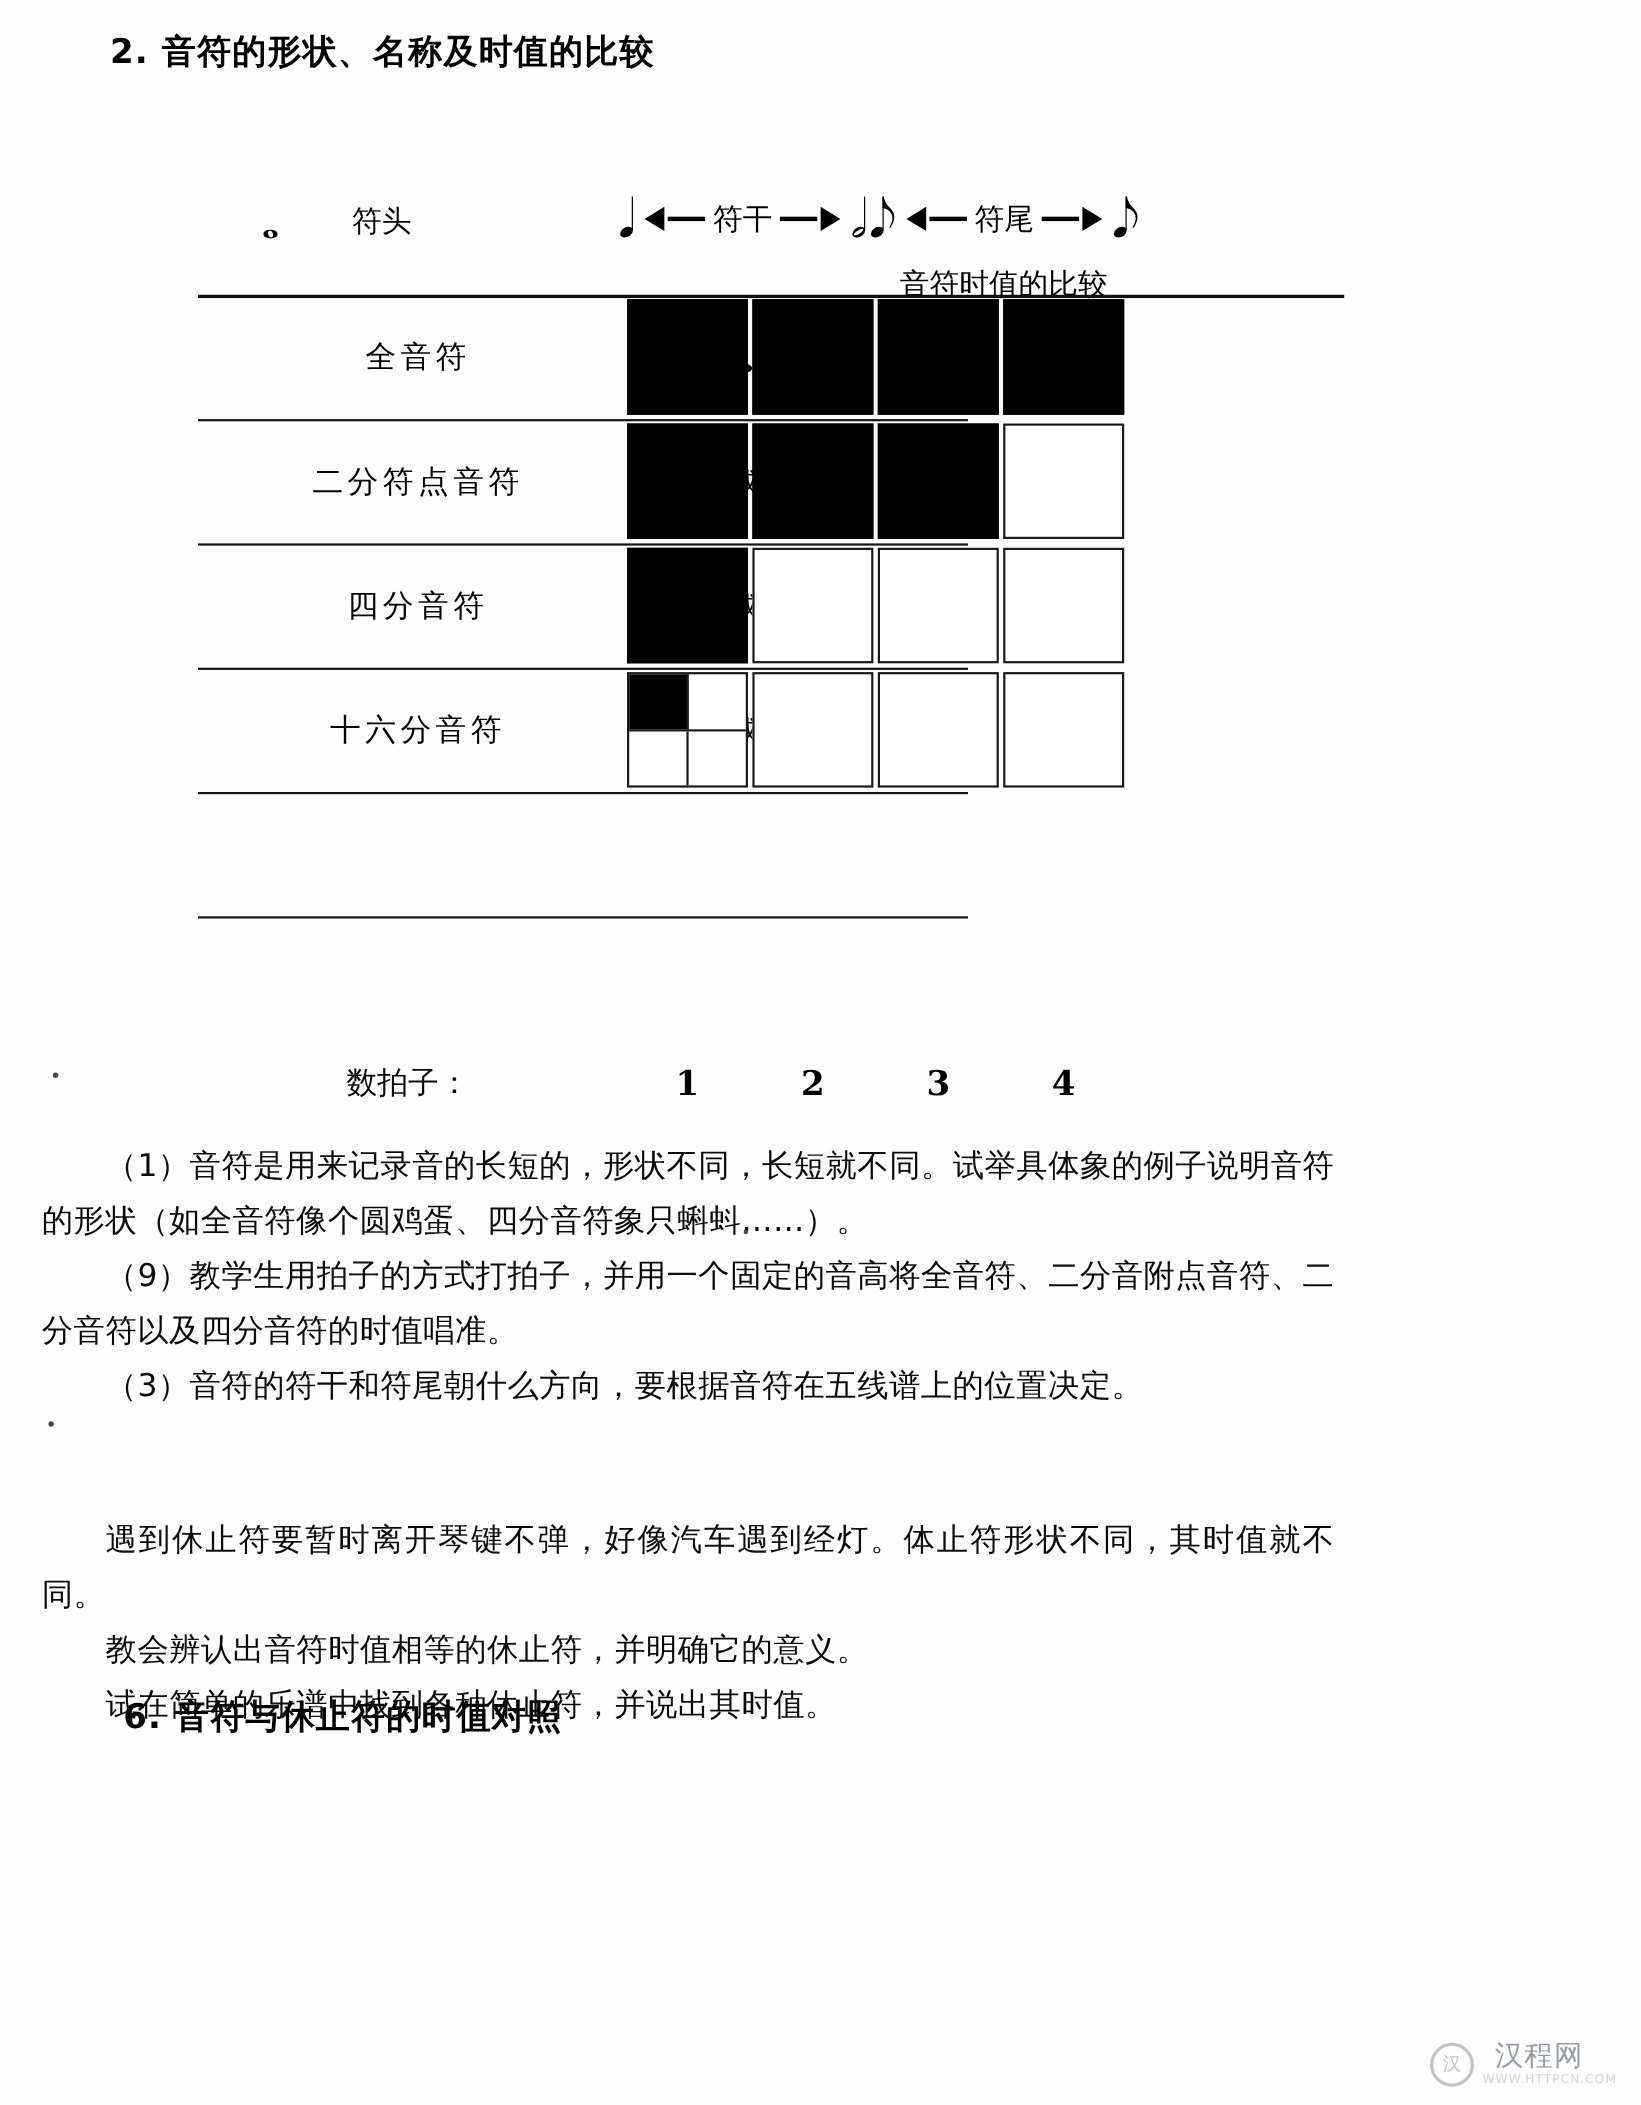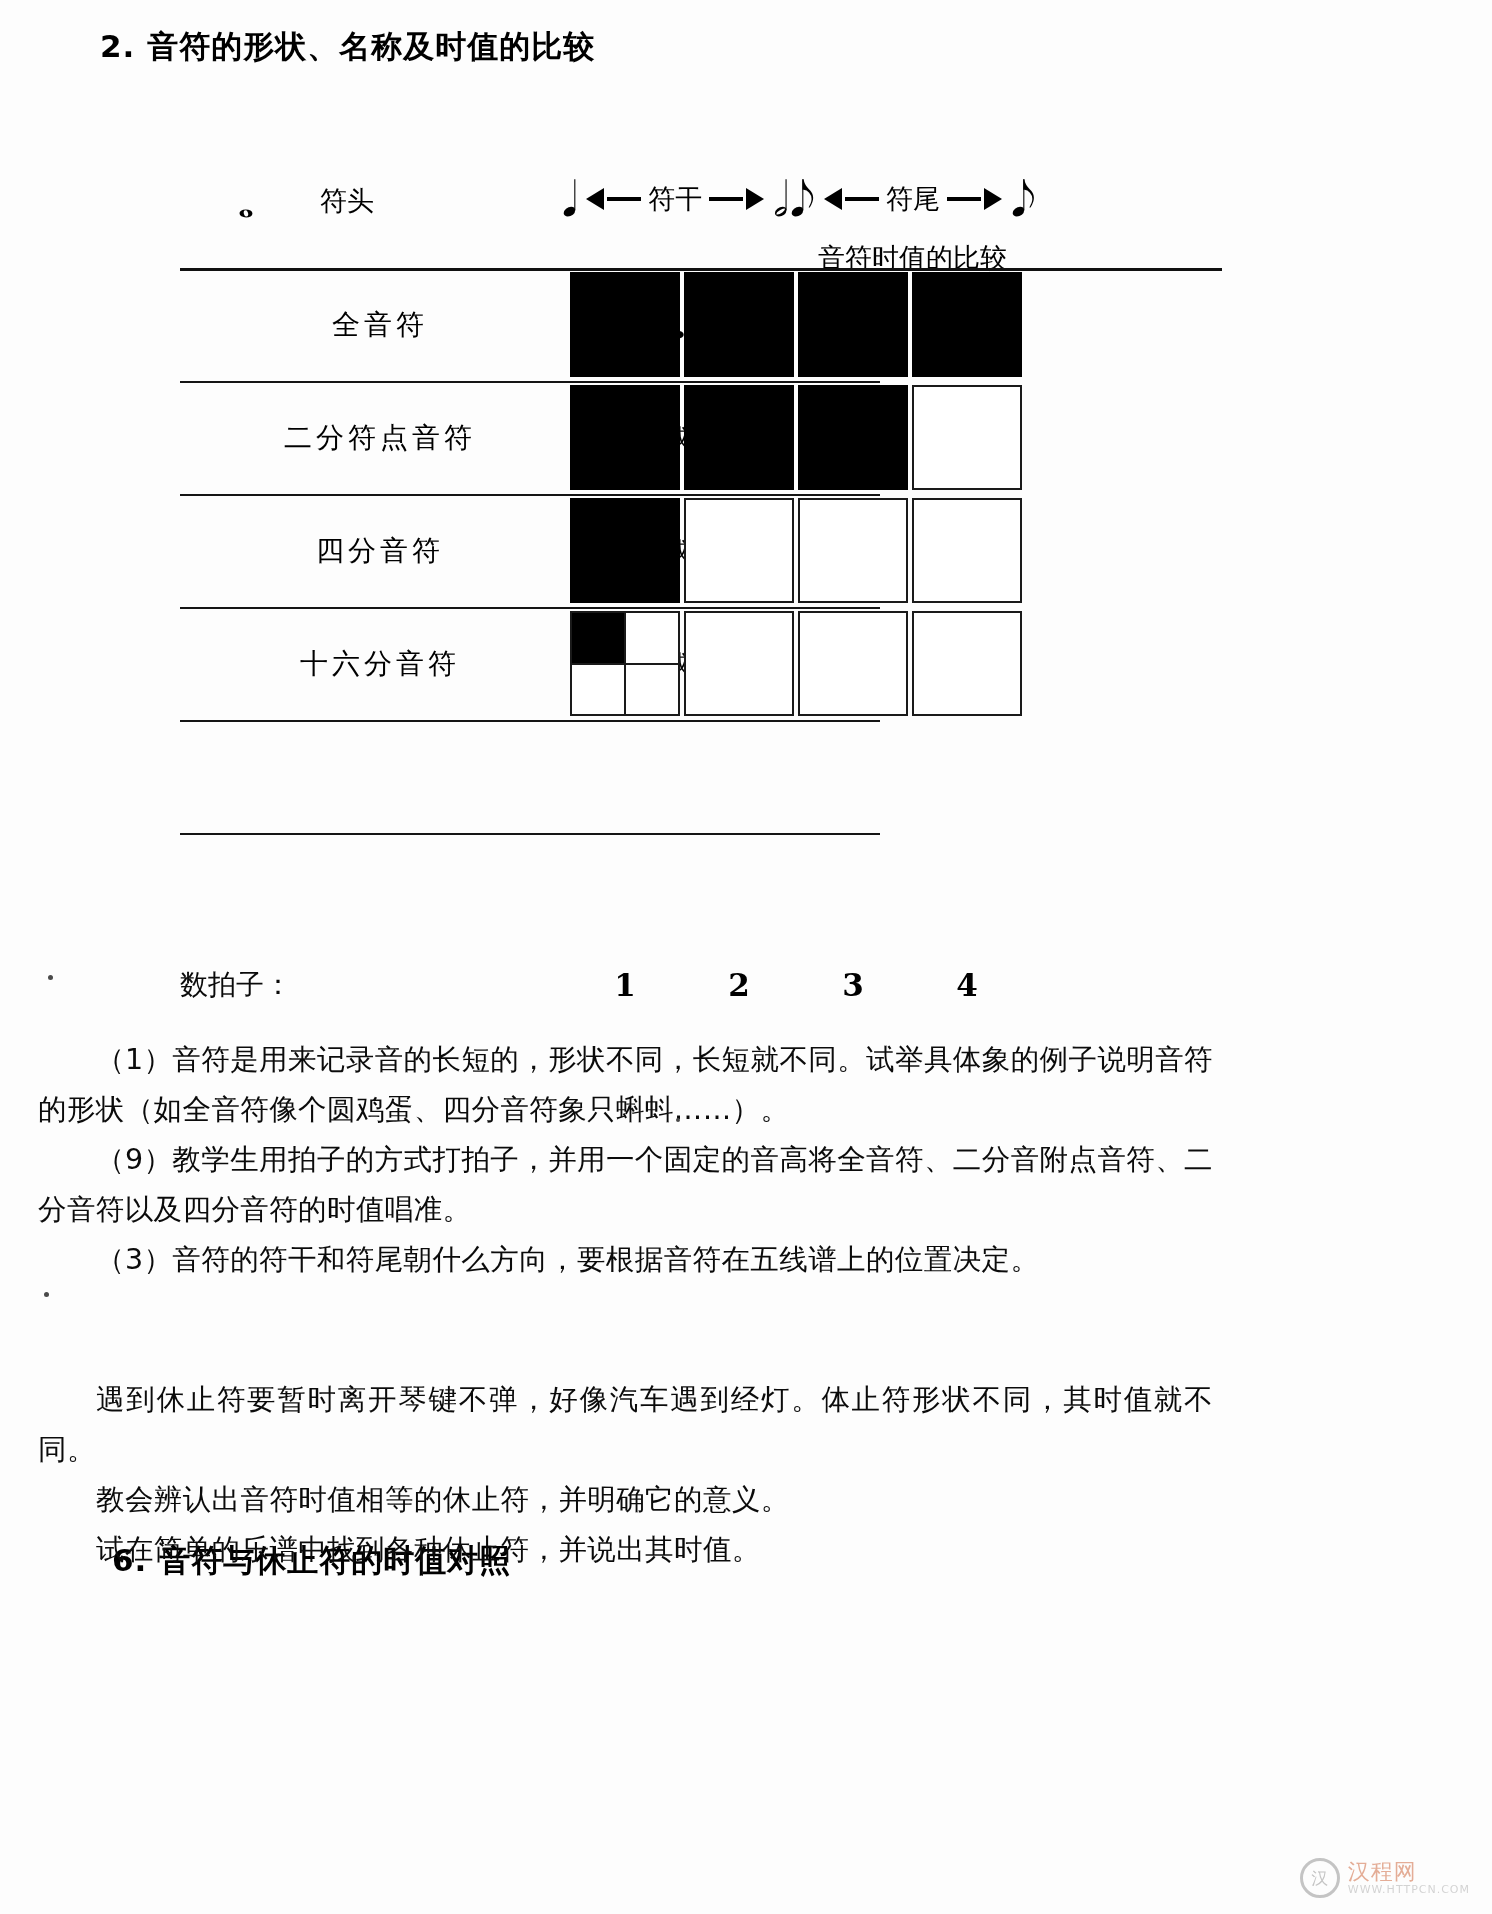--- a/index.html
+++ b/index.html
@@ -164,21 +164,21 @@
     position: absolute;
     left: 180px;
     top: 955px;
     width: 1040px;
     height: 60px;
     display: flex;
     align-items: center;
   }
   .beats-label {
     width: 400px;
-    text-align: left;
+    text-align: center;
     padding-right: 18px;
     font-size: 28px;
     box-sizing: border-box;
     white-space: nowrap;
   }
   .beats-nums {
     position: absolute;
     left: 388px;
     width: 456px;
     display: flex;
@@ -216,21 +216,21 @@
     gap: 8px;
     opacity: 0.42;
   }
   .wm-circle {
     width: 34px; height: 34px;
     border-radius: 50%;
     border: 3px solid #777;
     display: flex; align-items: center; justify-content: center;
     font-size: 17px; color: #777;
   }
-  .wm-text { font-size: 22px; color: #c2410c; letter-spacing: 1px; }
+  .wm-text { font-size: 26px; color: #0f172a; letter-spacing: 1px; margin-left: 11px; }
   .wm-url { font-size: 11px; color: #9a9a9a; letter-spacing: 1px; }
   .wm-stack { display: flex; flex-direction: column; line-height: 1.15; }
 
   .speck {
     position: absolute;
     background: #4a4a4a;
     border-radius: 50%;
   }
 </style>
 </head>

